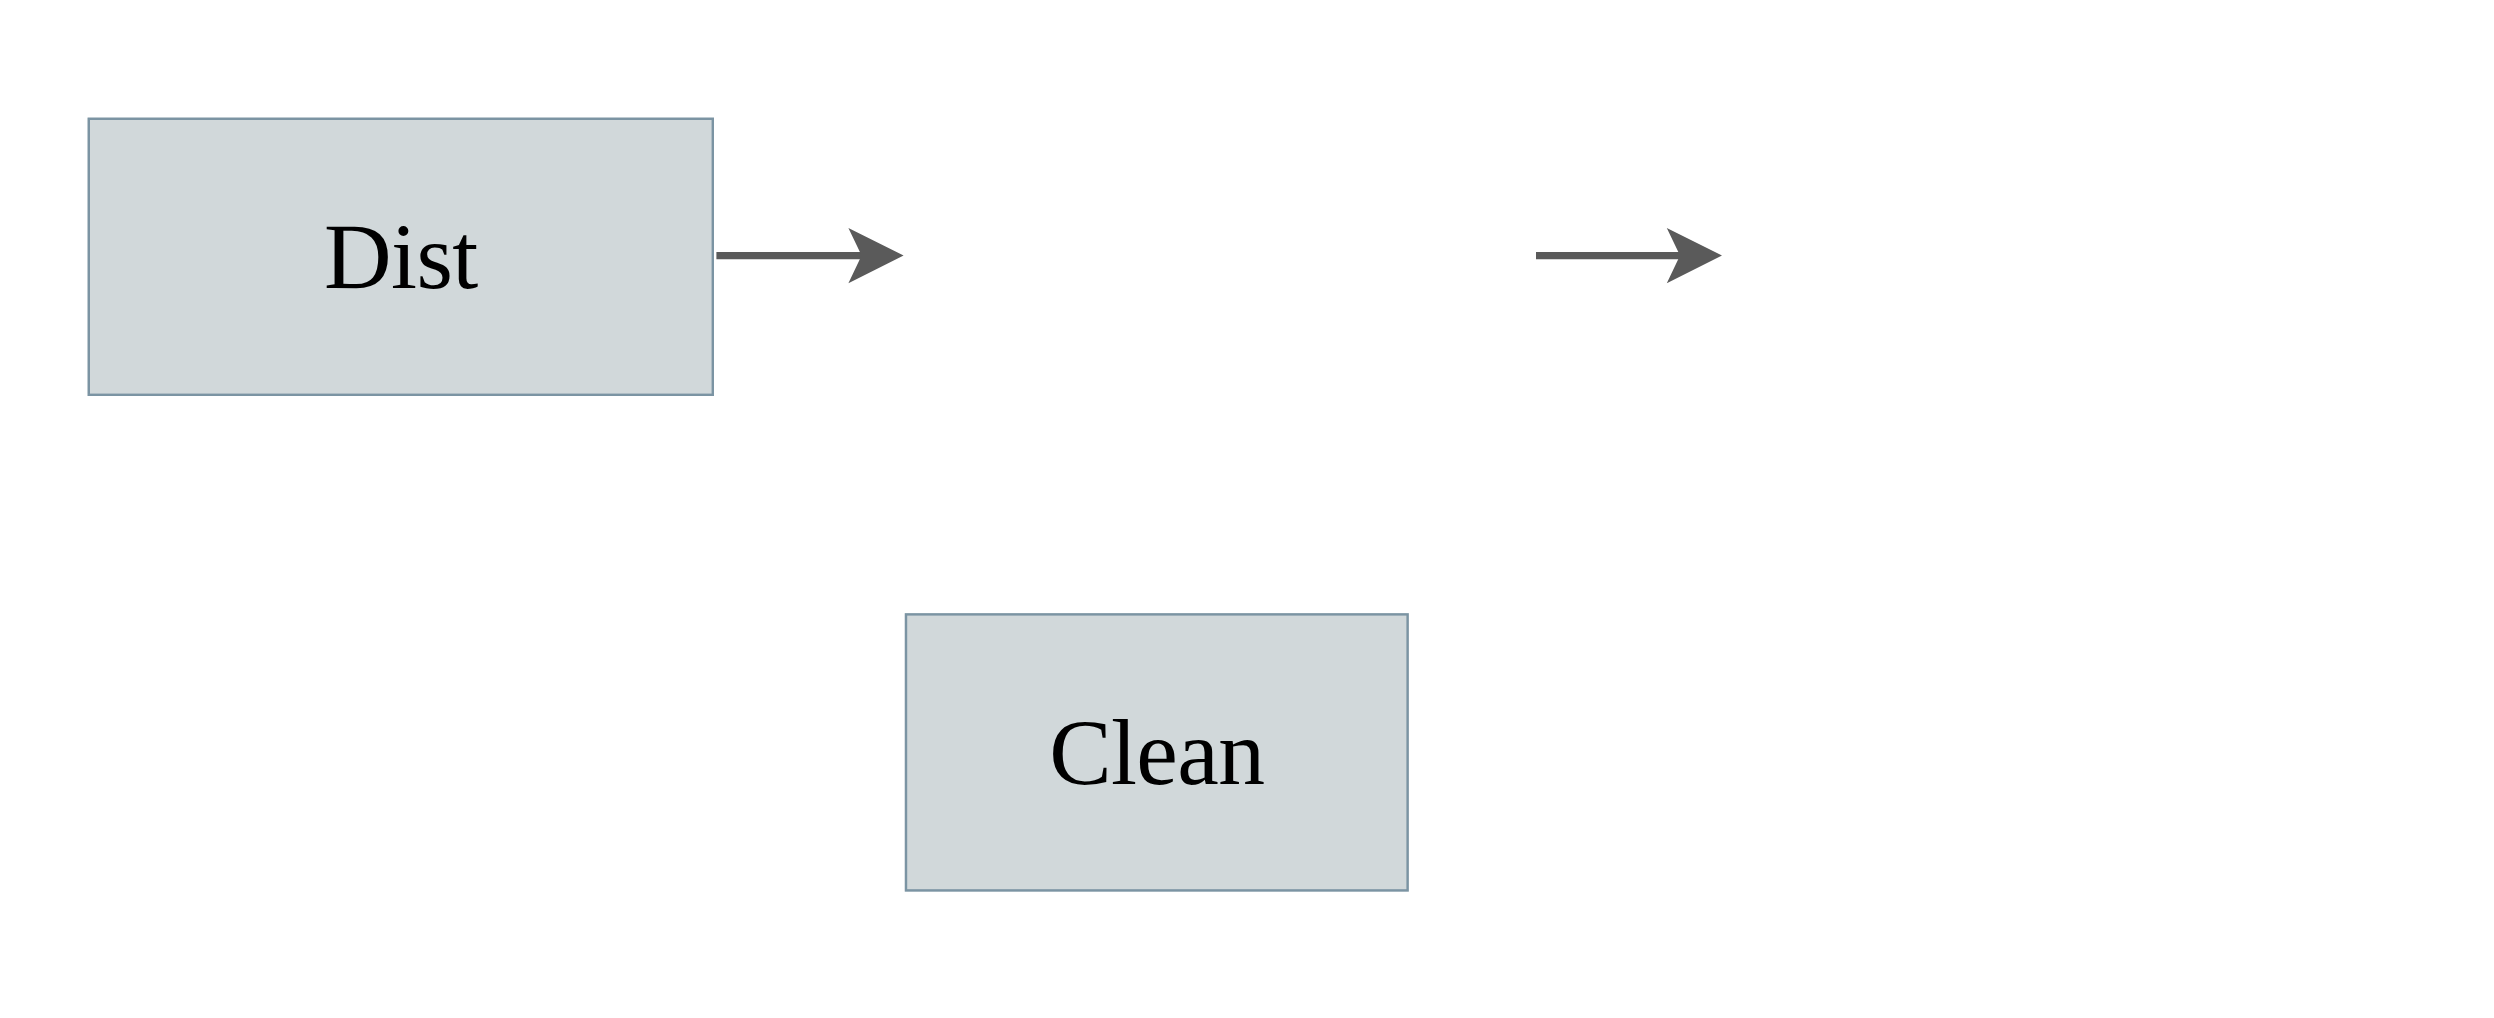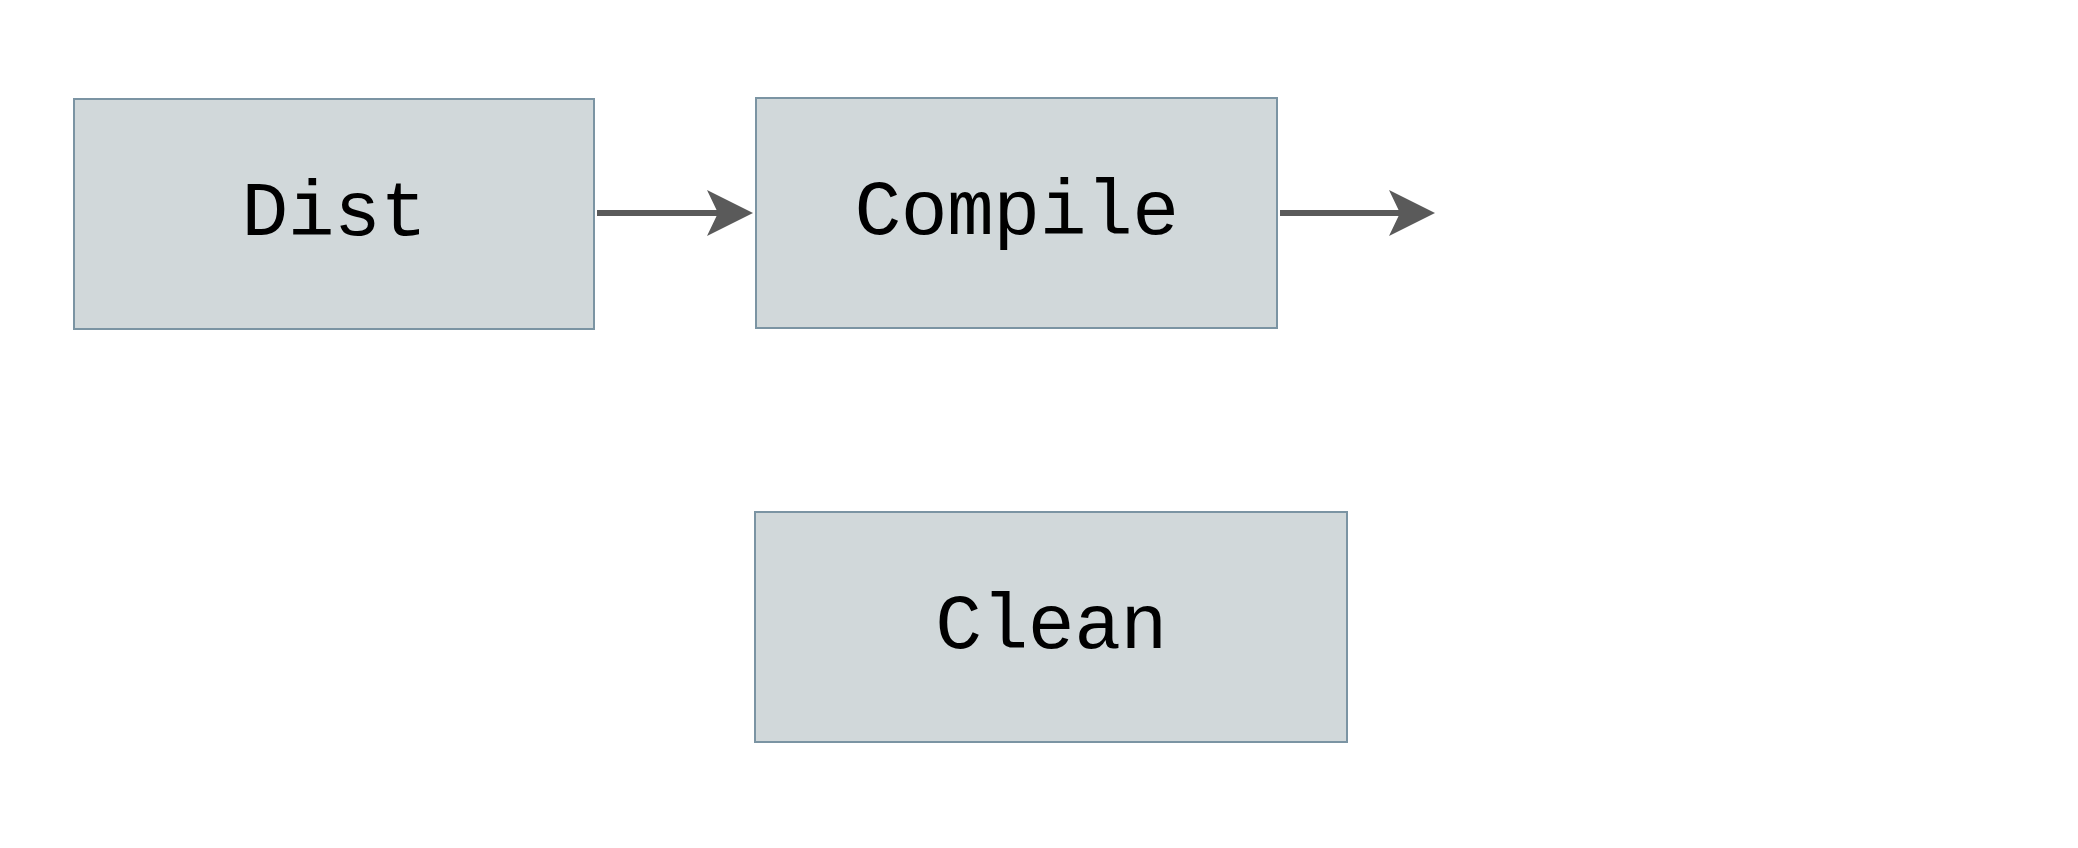--- a/index.html
+++ b/index.html
@@ -21,21 +21,21 @@
   .node {
     position: absolute;
     box-sizing: border-box;
     background: #d1d8da;
     border: 2px solid #7b94a3;
     display: flex;
     align-items: center;
     justify-content: center;
   }
   .node-label {
-    font-family: Liberation Mono, monospace;
+    font-family: Liberation Serif, serif;
     font-size: 78px;
     font-weight: 400;
     line-height: 1;
     color: #000000;
     letter-spacing: -0.5px;
     user-select: none;
     white-space: nowrap;
   }
   .edge-layer {
     position: absolute;
@@ -64,22 +64,19 @@
     <g>
       <line x1="1280" y1="213" x2="1418" y2="213" stroke="#5a5a5a" stroke-width="6"></line>
       <polygon points="1435,213 1389,190 1400,213 1389,236" fill="#5a5a5a"></polygon>
     </g>
   </svg>
 
   <div class="node" style="left:73px; top:98px; width:522px; height:232px;">
     <span class="node-label">Dist</span>
   </div>
 
-  <div class="node" style="left:755px; top:97px; width:523px; height:232px;">
-    <span class="node-label">Compile</span>
-  </div>
 
 
-  <div class="node" style="left:754px; top:511px; width:594px; height:232px;">
+  <div class="node" style="left:754px; top:511px; width:420px; height:232px;">
     <span class="node-label">Clean</span>
   </div>
 
 </div>
 
 </body></html>

